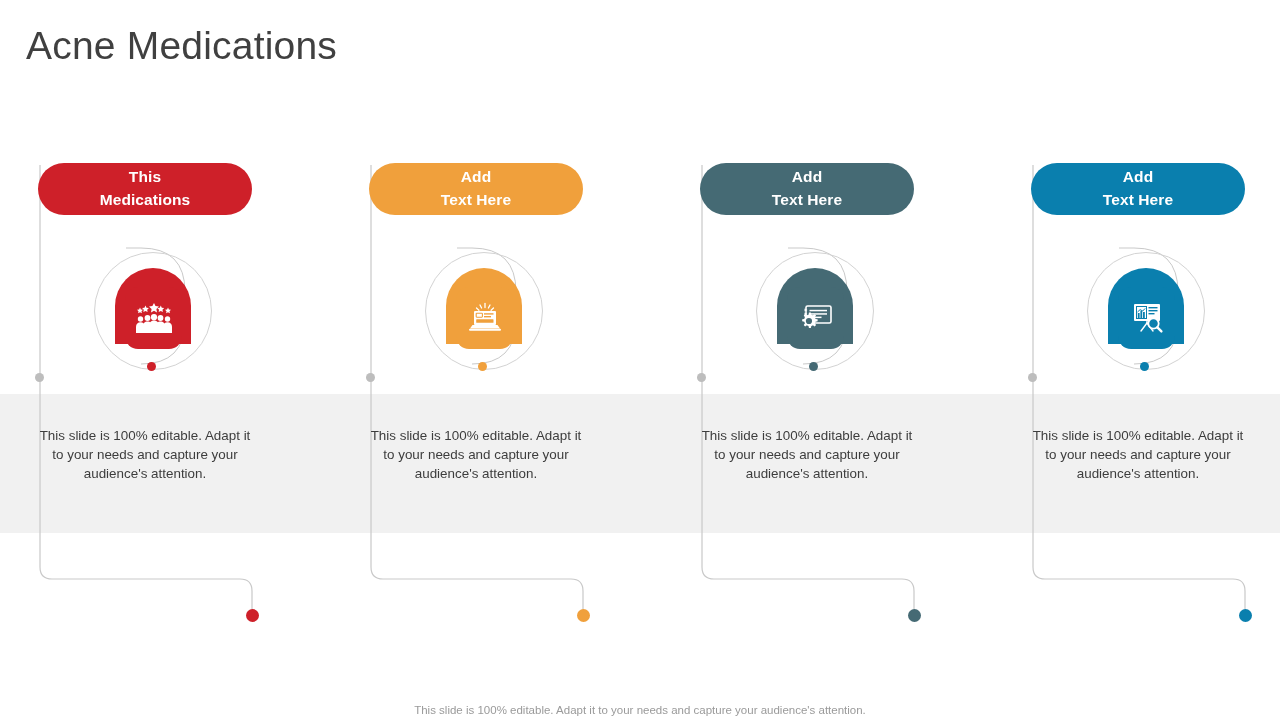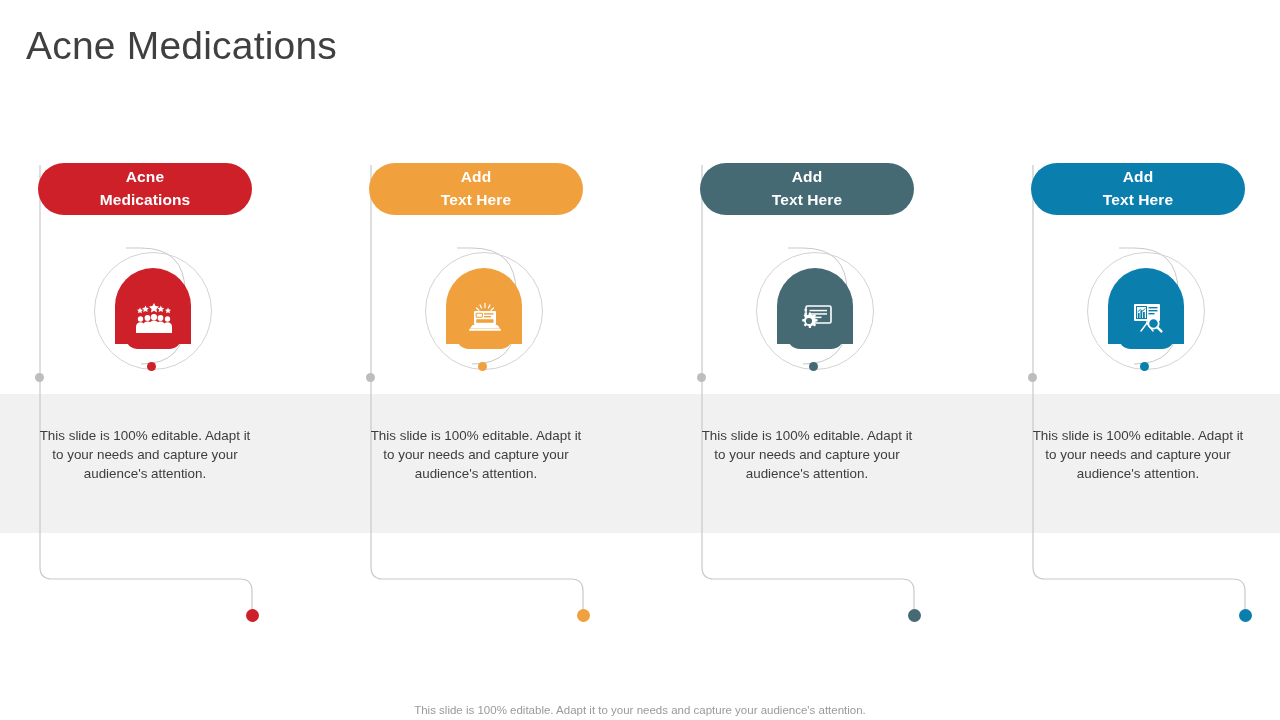--- a/index.html
+++ b/index.html
@@ -182,21 +182,21 @@
   <div id="description-band" style="background: rgb(241, 241, 241);"></div>
 
   <div class="column c0">
     <svg class="connector" viewBox="0 0 331 480">
       <path class="conn-line" d="M 32,5 L 32,407 Q 32,419 44,419 L 232,419 Q 244,419 244,431 L 244,452" fill="none" stroke="#c9c9c9" stroke-width="1.2"></path>
       <path class="conn-arc" d="M 118,88 L 133,88 Q 177,88 177,132 L 177,160 Q 177,204 133,204" fill="none" stroke="#c9c9c9" stroke-width="1"></path>
     </svg>
     <div class="top-dot" style="background: rgb(189, 189, 189);"></div>
 
     <div class="pill" style="background: rgb(206, 32, 41);">
-      <div class="pill-label">Acne
+      <div class="pill-label">This
 Medications</div>
     </div>
 
     <div class="badge-wrap">
       <div class="badge-ring"></div>
       <div class="badge-dome" style="background: rgb(206, 32, 41);"></div>
       <div class="badge-square" style="background: rgb(206, 32, 41);">
         <svg width="40" height="30" viewBox="0 0 40 30" fill="#ffffff">
           <path d="M20 0 l1.5 3.1 3.4.5-2.5 2.4.6 3.4L20 7.8l-3 1.6.6-3.4L15 3.6l3.4-.5z"></path>
           <path d="M12.5 2 l1.2 2.5 2.8.4-2 2 .5 2.8-2.5-1.3-2.5 1.3.5-2.8-2-2 2.8-.4z" transform="scale(0.85) translate(1,1)"></path>

